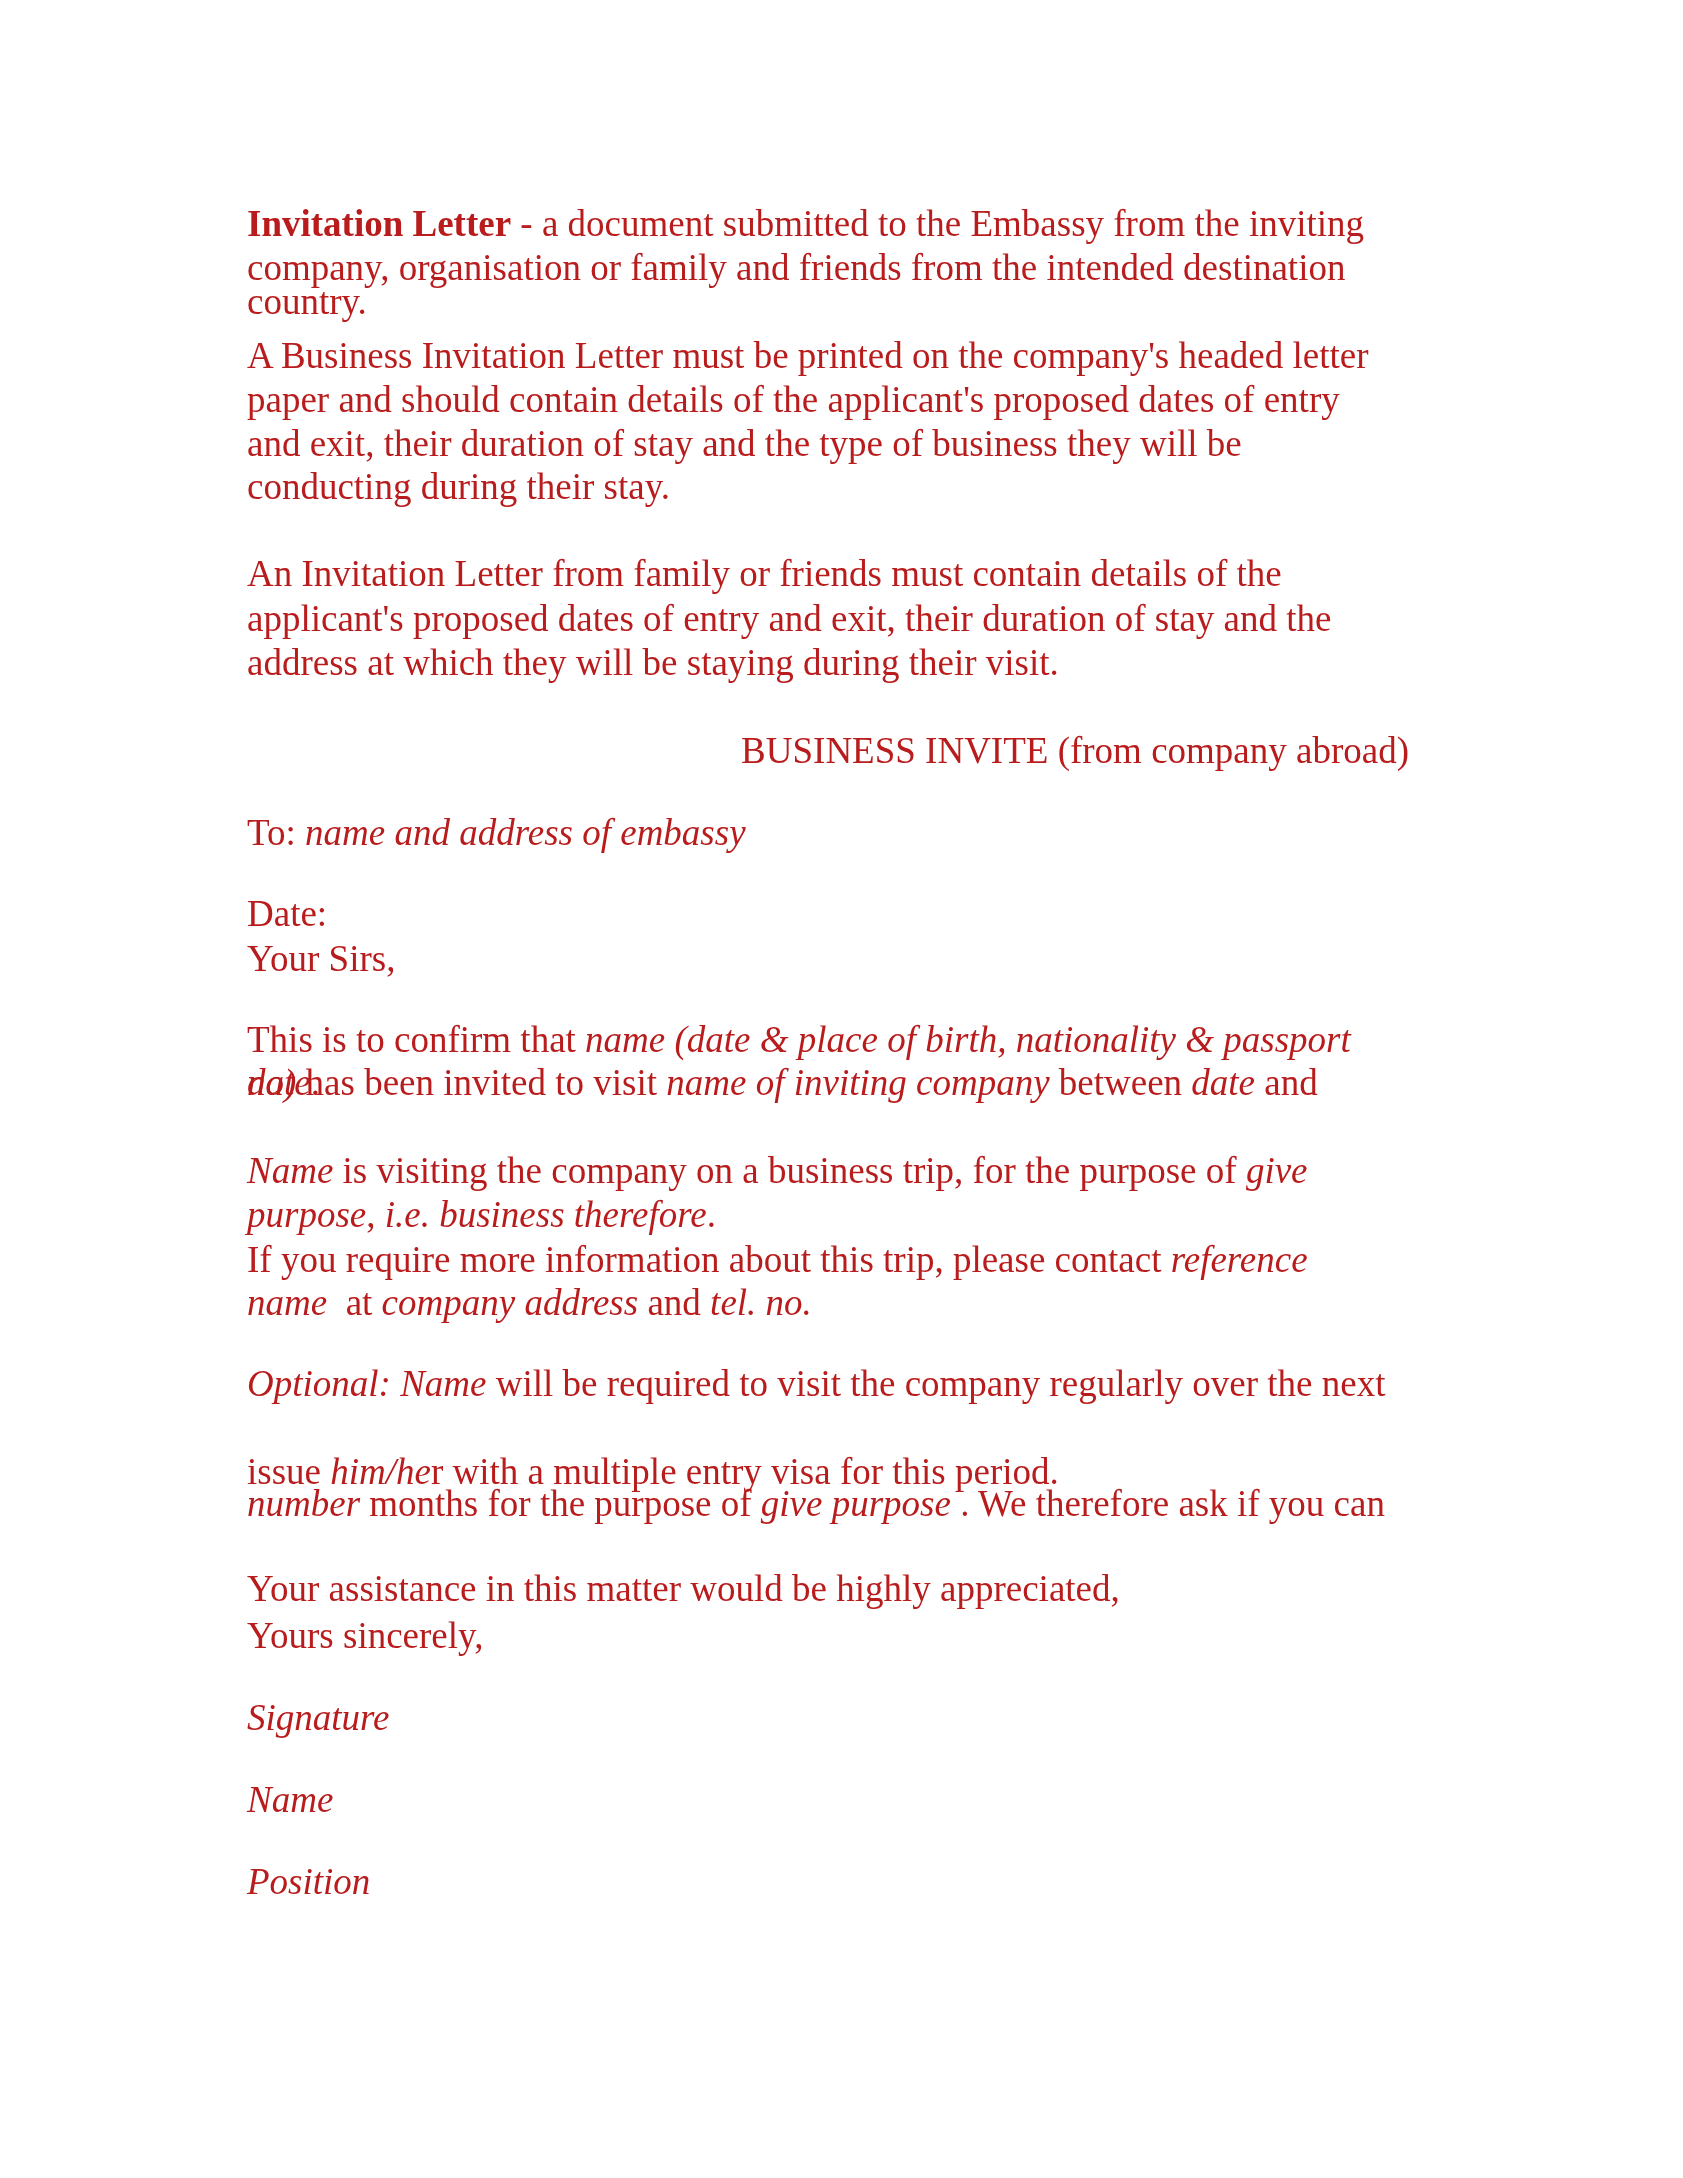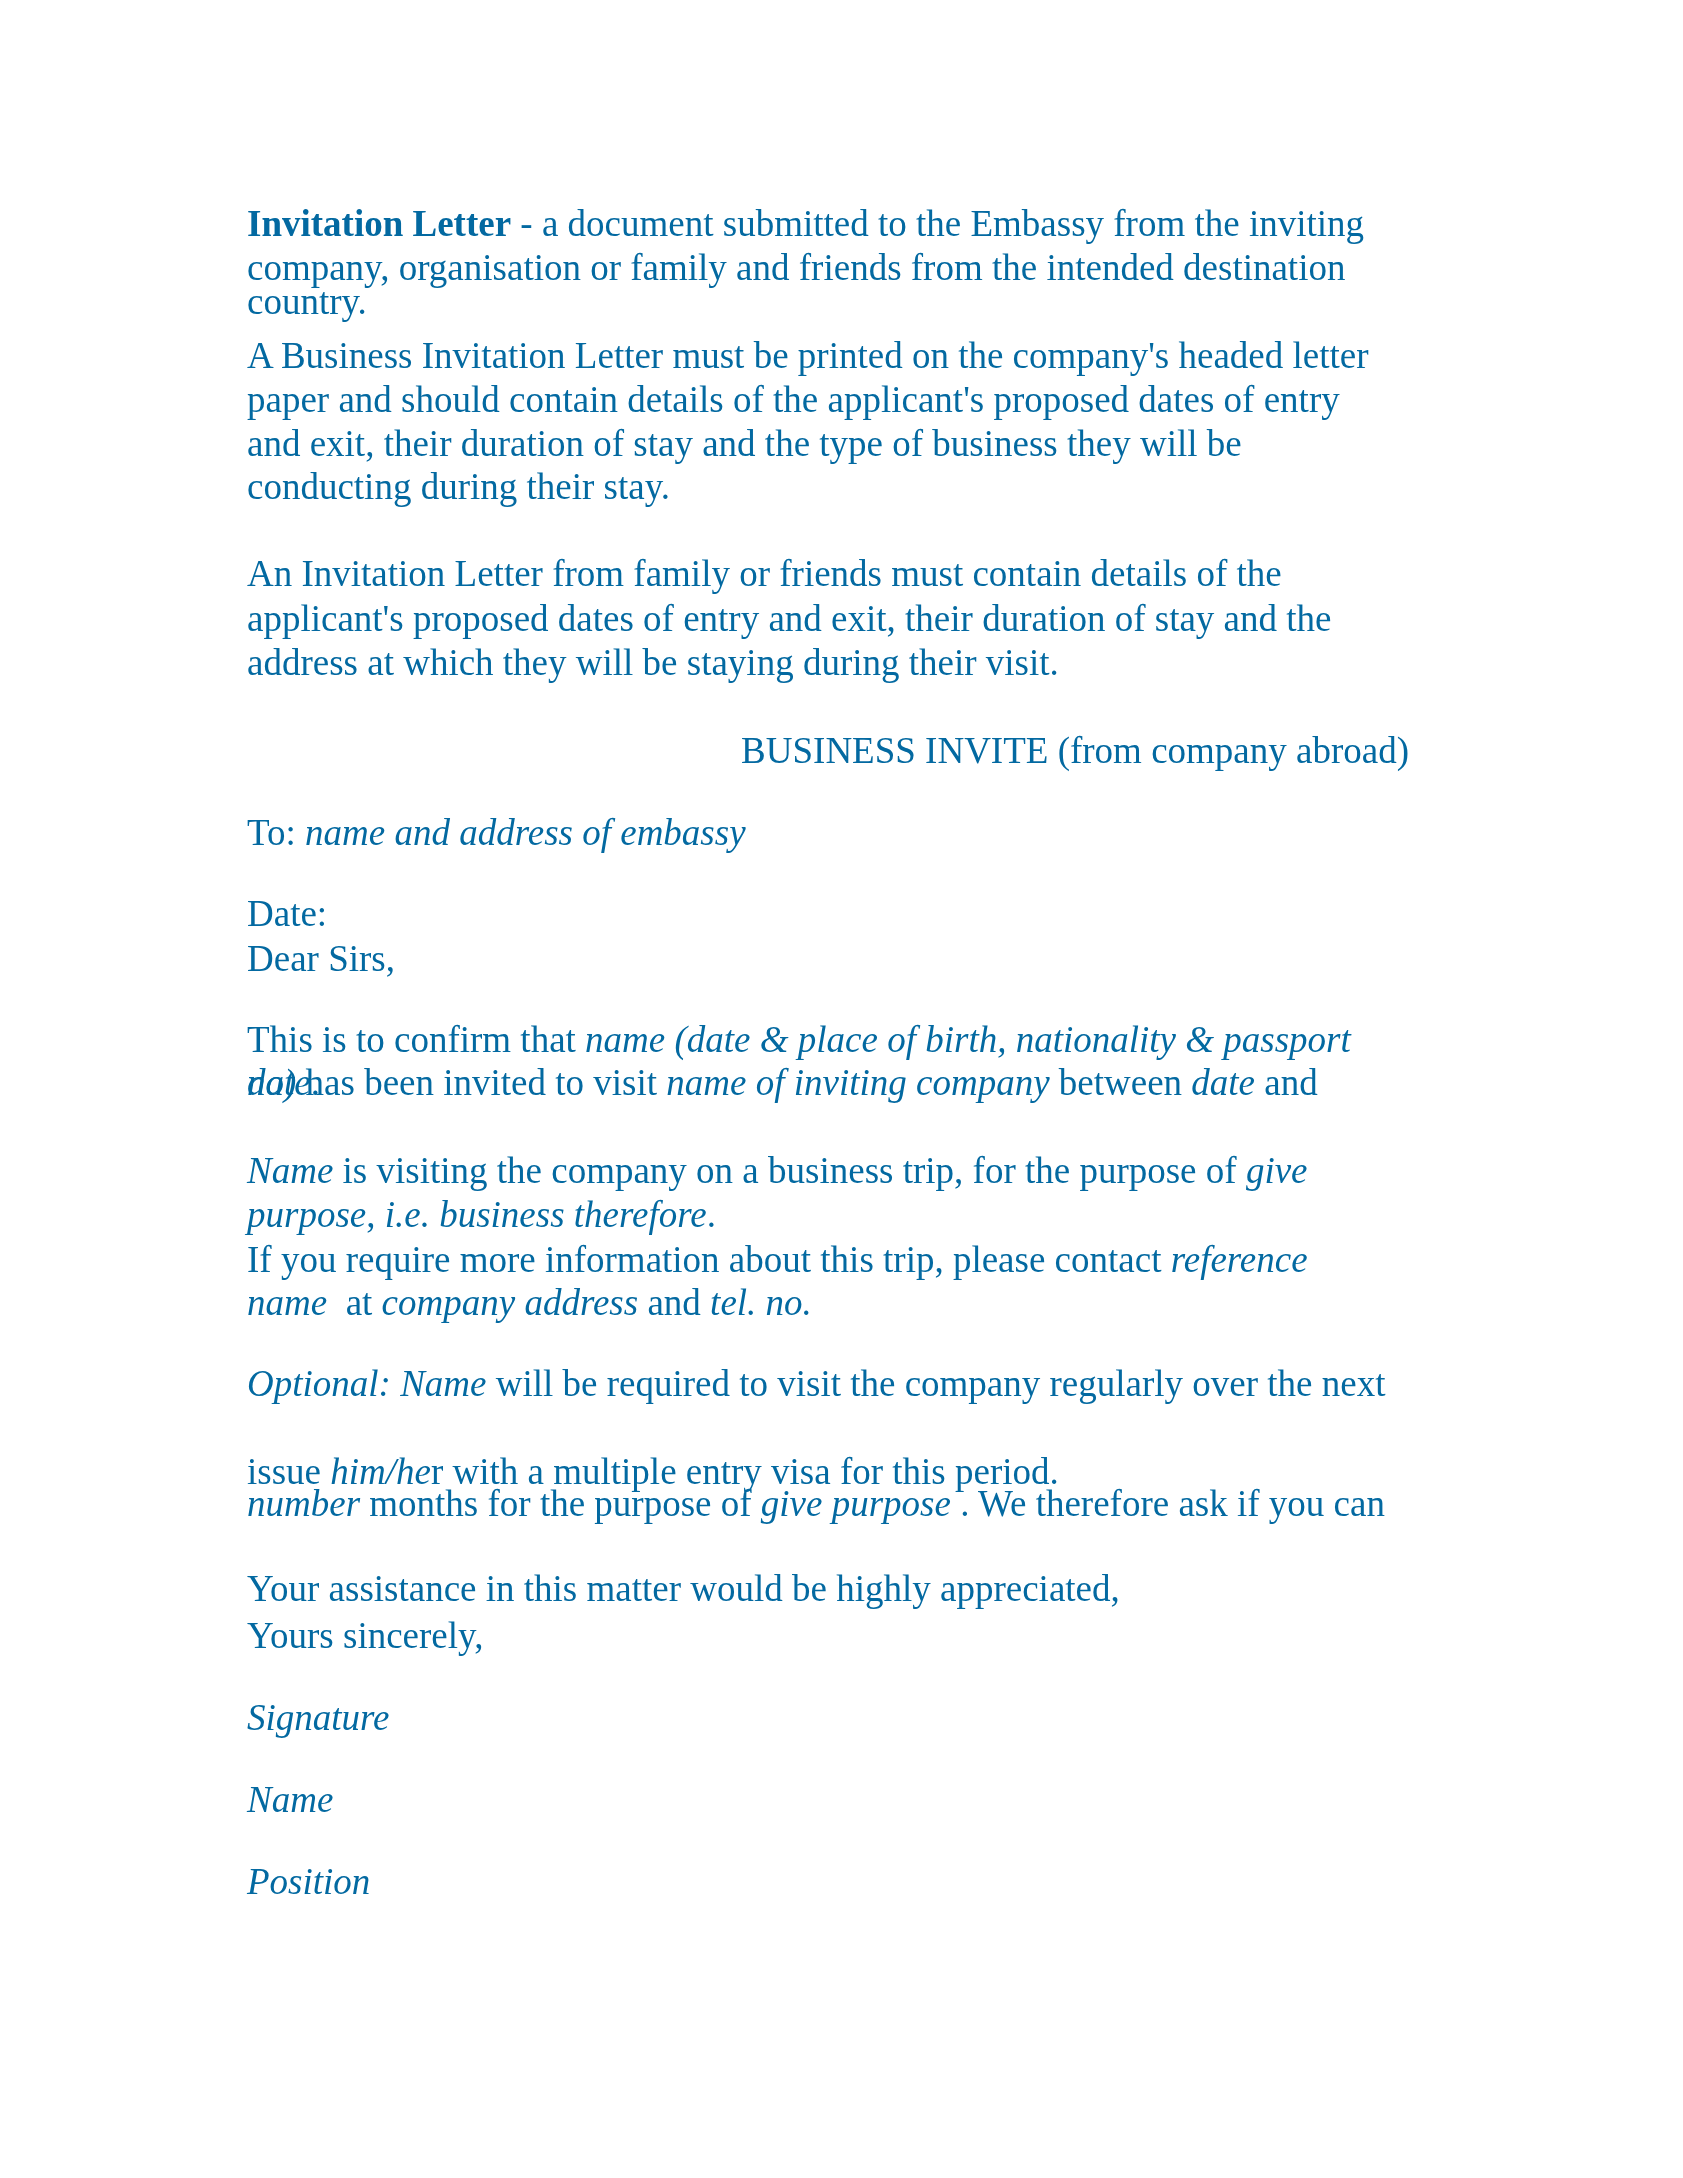--- a/index.html
+++ b/index.html
@@ -4,21 +4,21 @@
 <style>
   html, body { margin: 0; padding: 0; background: #ffffff; }
   body { width: 1683px; height: 2178px; position: relative; overflow: hidden; }
   .page { position: absolute; left: 0; top: 0; width: 1683px; height: 2178px; background: #fff; }
   .ln {
     position: absolute;
     left: 247px;
     font-family: "Liberation Serif", "DejaVu Serif", serif;
     font-size: 37px;
     line-height: 44px;
-    color: #0369a1;
+    color: #b91c1c;
     white-space: nowrap;
   }
   .ln.center { left: 0; width: 1409px; text-align: right; }
   .b { font-weight: bold; }
   .i { font-style: italic; }
 </style>
 </head>
 <body>
 
 <div class="page">
@@ -34,21 +34,21 @@
 
   <div class="ln" style="top:552px">An Invitation Letter from family or friends must contain details of the</div>
   <div class="ln" style="top:597px">applicant's proposed dates of entry and exit, their duration of stay and the</div>
   <div class="ln" style="top:641px">address at which they will be staying during their visit.</div>
 
   <div class="ln center" style="top:729px">BUSINESS INVITE (from company abroad)</div>
 
   <div class="ln" style="top:811px"><span>To: </span><span class="i">name and address of embassy</span></div>
 
   <div class="ln" style="top:892px">Date:</div>
-  <div class="ln" style="top:937px">Dear Sirs,</div>
+  <div class="ln" style="top:937px">Your Sirs,</div>
 
   <div class="ln" style="top:1018px"><span>This is to confirm that </span><span class="i">name (date &amp; place of birth, nationality &amp; passport</span></div>
   <div class="ln" style="top:1061px"><span class="i">no)</span><span> has been invited to visit </span><span class="i">name of inviting company</span><span> between </span><span class="i">date</span><span> and</span></div>
   <div class="ln" style="top:1061px"><span class="i">date</span><span>.</span></div>
   <div class="ln" style="top:1149px"><span class="i">Name</span><span> is visiting the company on a business trip, for the purpose of </span><span class="i">give</span></div>
   <div class="ln" style="top:1193px"><span class="i">purpose</span><span>, </span><span class="i">i.e. business therefore</span><span>.</span></div>
   <div class="ln" style="top:1238px"><span>If you require more information about this trip, please contact </span><span class="i">reference</span></div>
   <div class="ln" style="top:1281px"><span class="i">name</span><span style="white-space:pre">  at </span><span class="i">company address</span><span> and </span><span class="i">tel. no.</span></div>
 
   <div class="ln" style="top:1362px"><span class="i">Optional: Name</span><span> will be required to visit the company regularly over the next</span></div>

